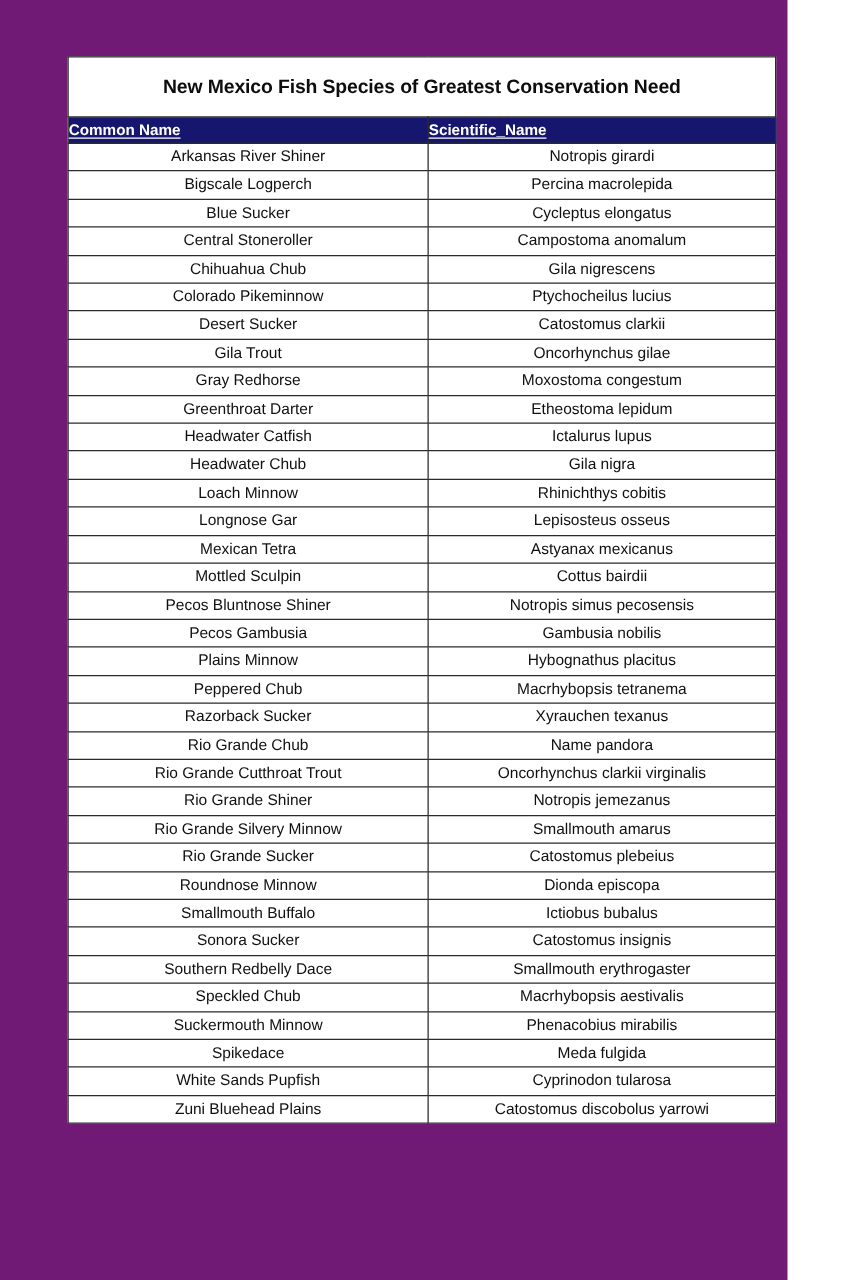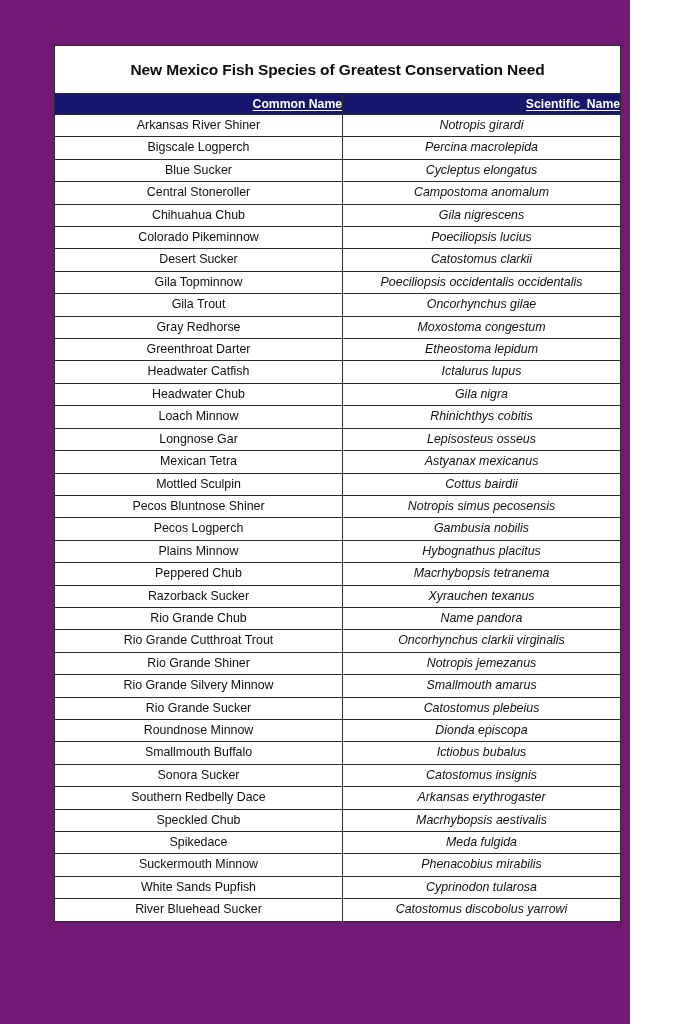--- a/index.html
+++ b/index.html
@@ -55,21 +55,21 @@
   
   .hdr-row {
     background: #16166e;
   }
   .hdr-cell {
     height: 21px;
     background: #16166e;
     color: #ffffff;
     font-size: 12.2px;
     font-weight: bold;
-    text-align: right;
+    text-align: left;
     border-color: #16166e;
     border-left-color: #ffffff;
     border-right-color: #16166e;
   }
   .hdr-cell:first-child {
     border-left-color: #16166e;
   }
   .hdr-text {
     text-decoration: underline;
     text-underline-offset: 1.5px;
@@ -83,21 +83,20 @@
     color: #101010;
     line-height: 21.4px;
     white-space: nowrap;
     overflow: hidden;
   }
   .col-common {
     width: 288px;
   }
   .col-scientific {
     width: 278px;
-    font-style: italic;
   }
 </style>
 </head>
 <body>
 
 <div id="page">
 
   <table id="species-table">
     <colgroup>
       <col class="col-common">
@@ -133,31 +132,27 @@
         <tr class="data-row">
           <td>Central Stoneroller</td>
           <td class="col-scientific">Campostoma anomalum</td>
         </tr>
         <tr class="data-row">
           <td>Chihuahua Chub</td>
           <td class="col-scientific">Gila nigrescens</td>
         </tr>
         <tr class="data-row">
           <td>Colorado Pikeminnow</td>
-          <td class="col-scientific">Poeciliopsis lucius</td>
+          <td class="col-scientific">Ptychocheilus lucius</td>
         </tr>
         <tr class="data-row">
           <td>Desert Sucker</td>
           <td class="col-scientific">Catostomus clarkii</td>
         </tr>
         <tr class="data-row">
-          <td>Gila Topminnow</td>
-          <td class="col-scientific">Poeciliopsis occidentalis occidentalis</td>
-        </tr>
-        <tr class="data-row">
           <td>Gila Trout</td>
           <td class="col-scientific">Oncorhynchus gilae</td>
         </tr>
         <tr class="data-row">
           <td>Gray Redhorse</td>
           <td class="col-scientific">Moxostoma congestum</td>
         </tr>
         <tr class="data-row">
           <td>Greenthroat Darter</td>
           <td class="col-scientific">Etheostoma lepidum</td>
@@ -184,21 +179,21 @@
         </tr>
         <tr class="data-row">
           <td>Mottled Sculpin</td>
           <td class="col-scientific">Cottus bairdii</td>
         </tr>
         <tr class="data-row">
           <td>Pecos Bluntnose Shiner</td>
           <td class="col-scientific">Notropis simus pecosensis</td>
         </tr>
         <tr class="data-row">
-          <td>Pecos Logperch</td>
+          <td>Pecos Gambusia</td>
           <td class="col-scientific">Gambusia nobilis</td>
         </tr>
         <tr class="data-row">
           <td>Plains Minnow</td>
           <td class="col-scientific">Hybognathus placitus</td>
         </tr>
         <tr class="data-row">
           <td>Peppered Chub</td>
           <td class="col-scientific">Macrhybopsis tetranema</td>
         </tr>
@@ -233,38 +228,38 @@
         <tr class="data-row">
           <td>Smallmouth Buffalo</td>
           <td class="col-scientific">Ictiobus bubalus</td>
         </tr>
         <tr class="data-row">
           <td>Sonora Sucker</td>
           <td class="col-scientific">Catostomus insignis</td>
         </tr>
         <tr class="data-row">
           <td>Southern Redbelly Dace</td>
-          <td class="col-scientific">Arkansas erythrogaster</td>
+          <td class="col-scientific">Smallmouth erythrogaster</td>
         </tr>
         <tr class="data-row">
           <td>Speckled Chub</td>
           <td class="col-scientific">Macrhybopsis aestivalis</td>
         </tr>
         <tr class="data-row">
+          <td>Suckermouth Minnow</td>
+          <td class="col-scientific">Phenacobius mirabilis</td>
+        </tr>
+        <tr class="data-row">
           <td>Spikedace</td>
           <td class="col-scientific">Meda fulgida</td>
         </tr>
         <tr class="data-row">
-          <td>Suckermouth Minnow</td>
-          <td class="col-scientific">Phenacobius mirabilis</td>
-        </tr>
-        <tr class="data-row">
           <td>White Sands Pupfish</td>
           <td class="col-scientific">Cyprinodon tularosa</td>
         </tr>
         <tr class="data-row">
-          <td>River Bluehead Sucker</td>
+          <td>Zuni Bluehead Plains</td>
           <td class="col-scientific">Catostomus discobolus yarrowi</td>
         </tr>
       </tbody>
   </table>
 
 </div>
 
 </body></html>

